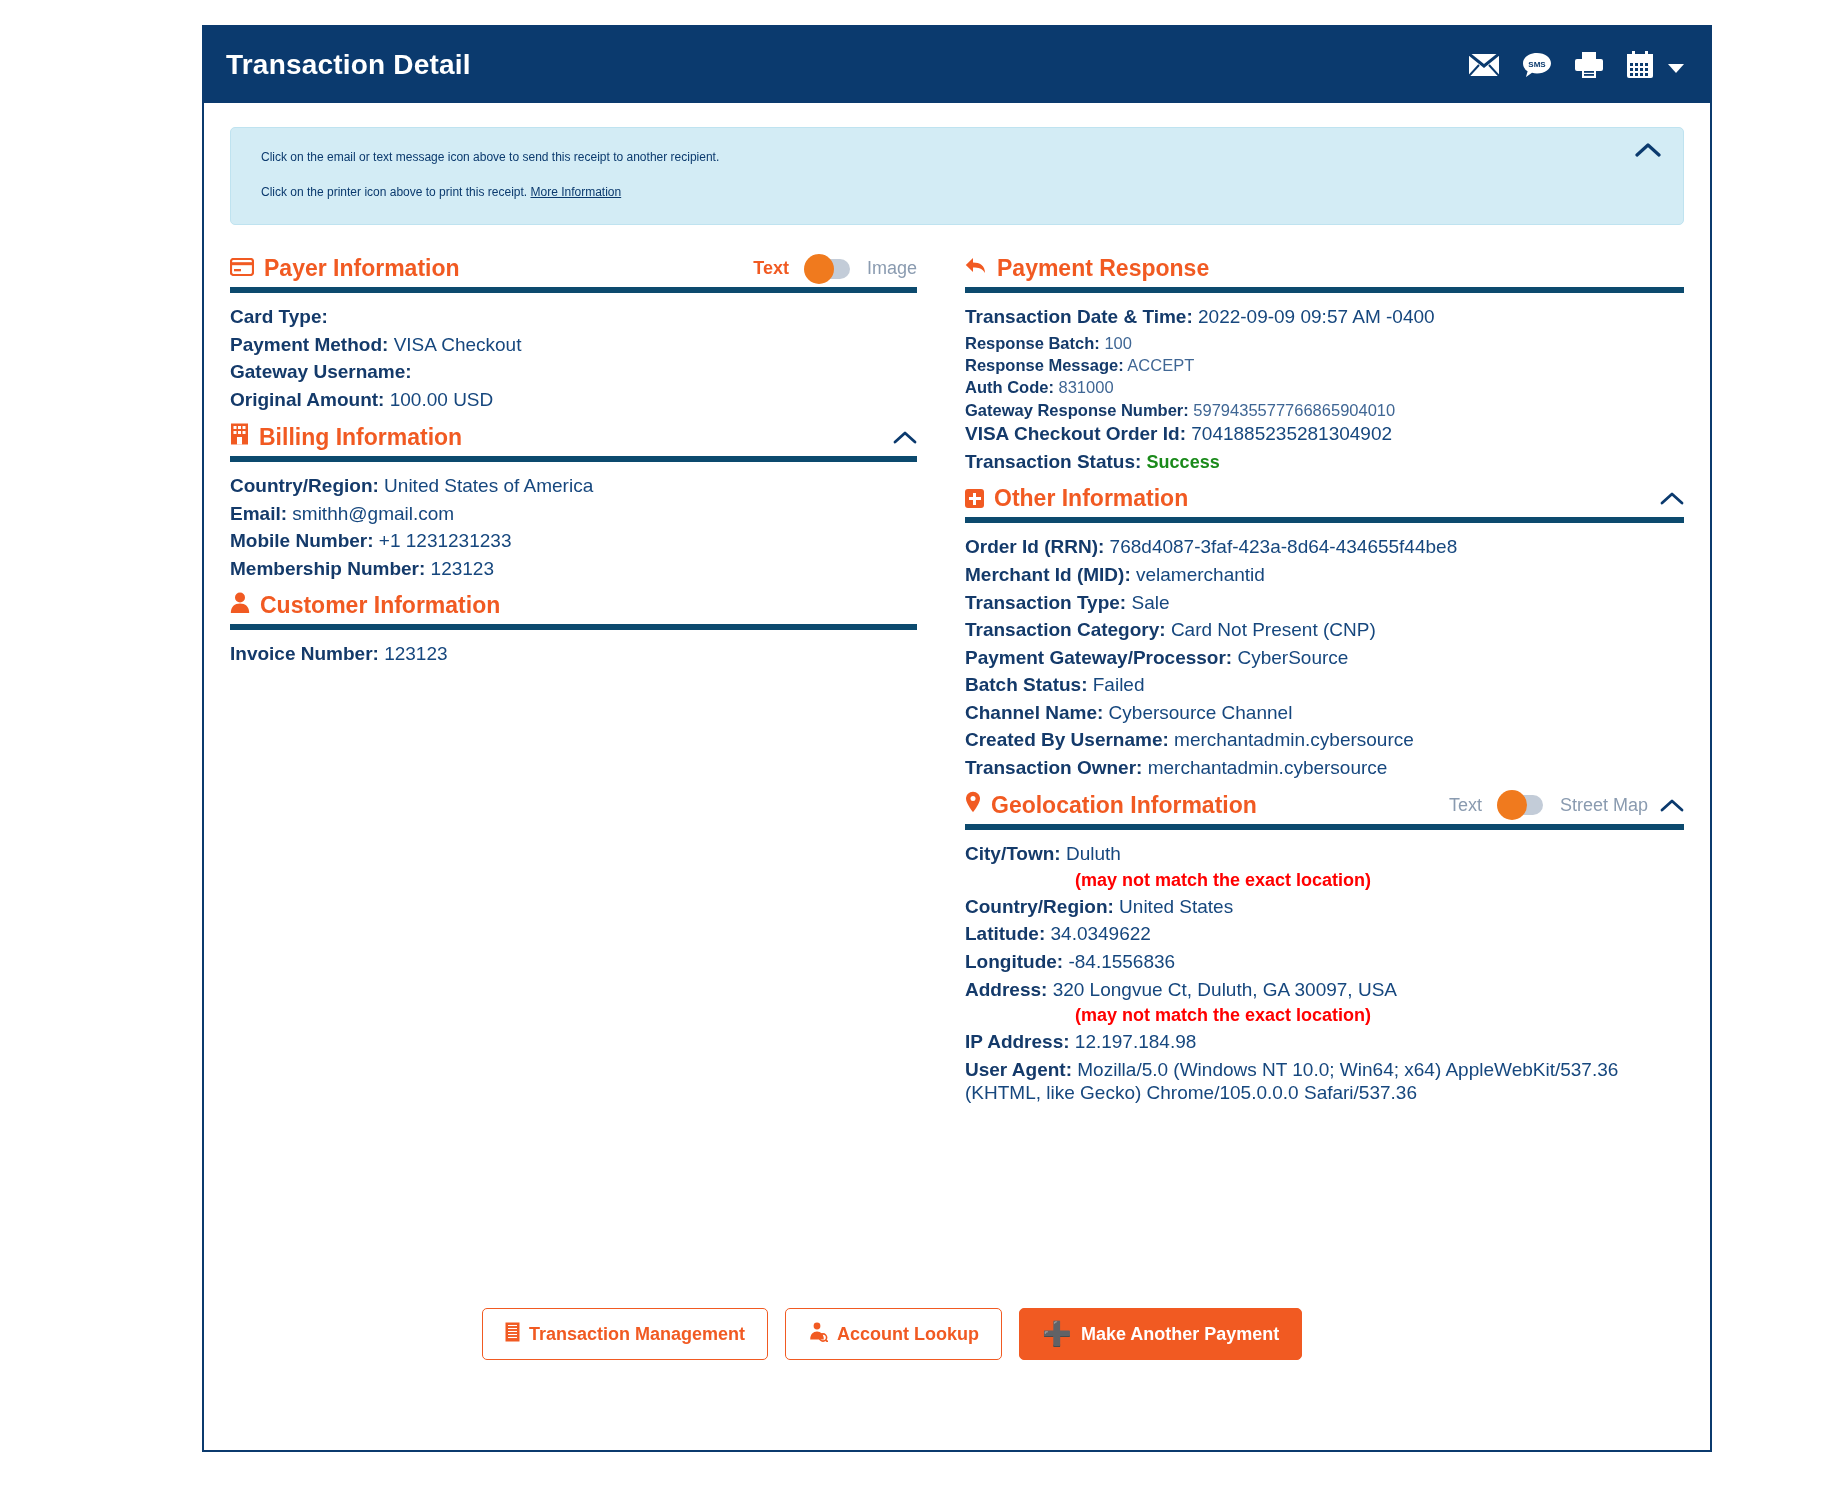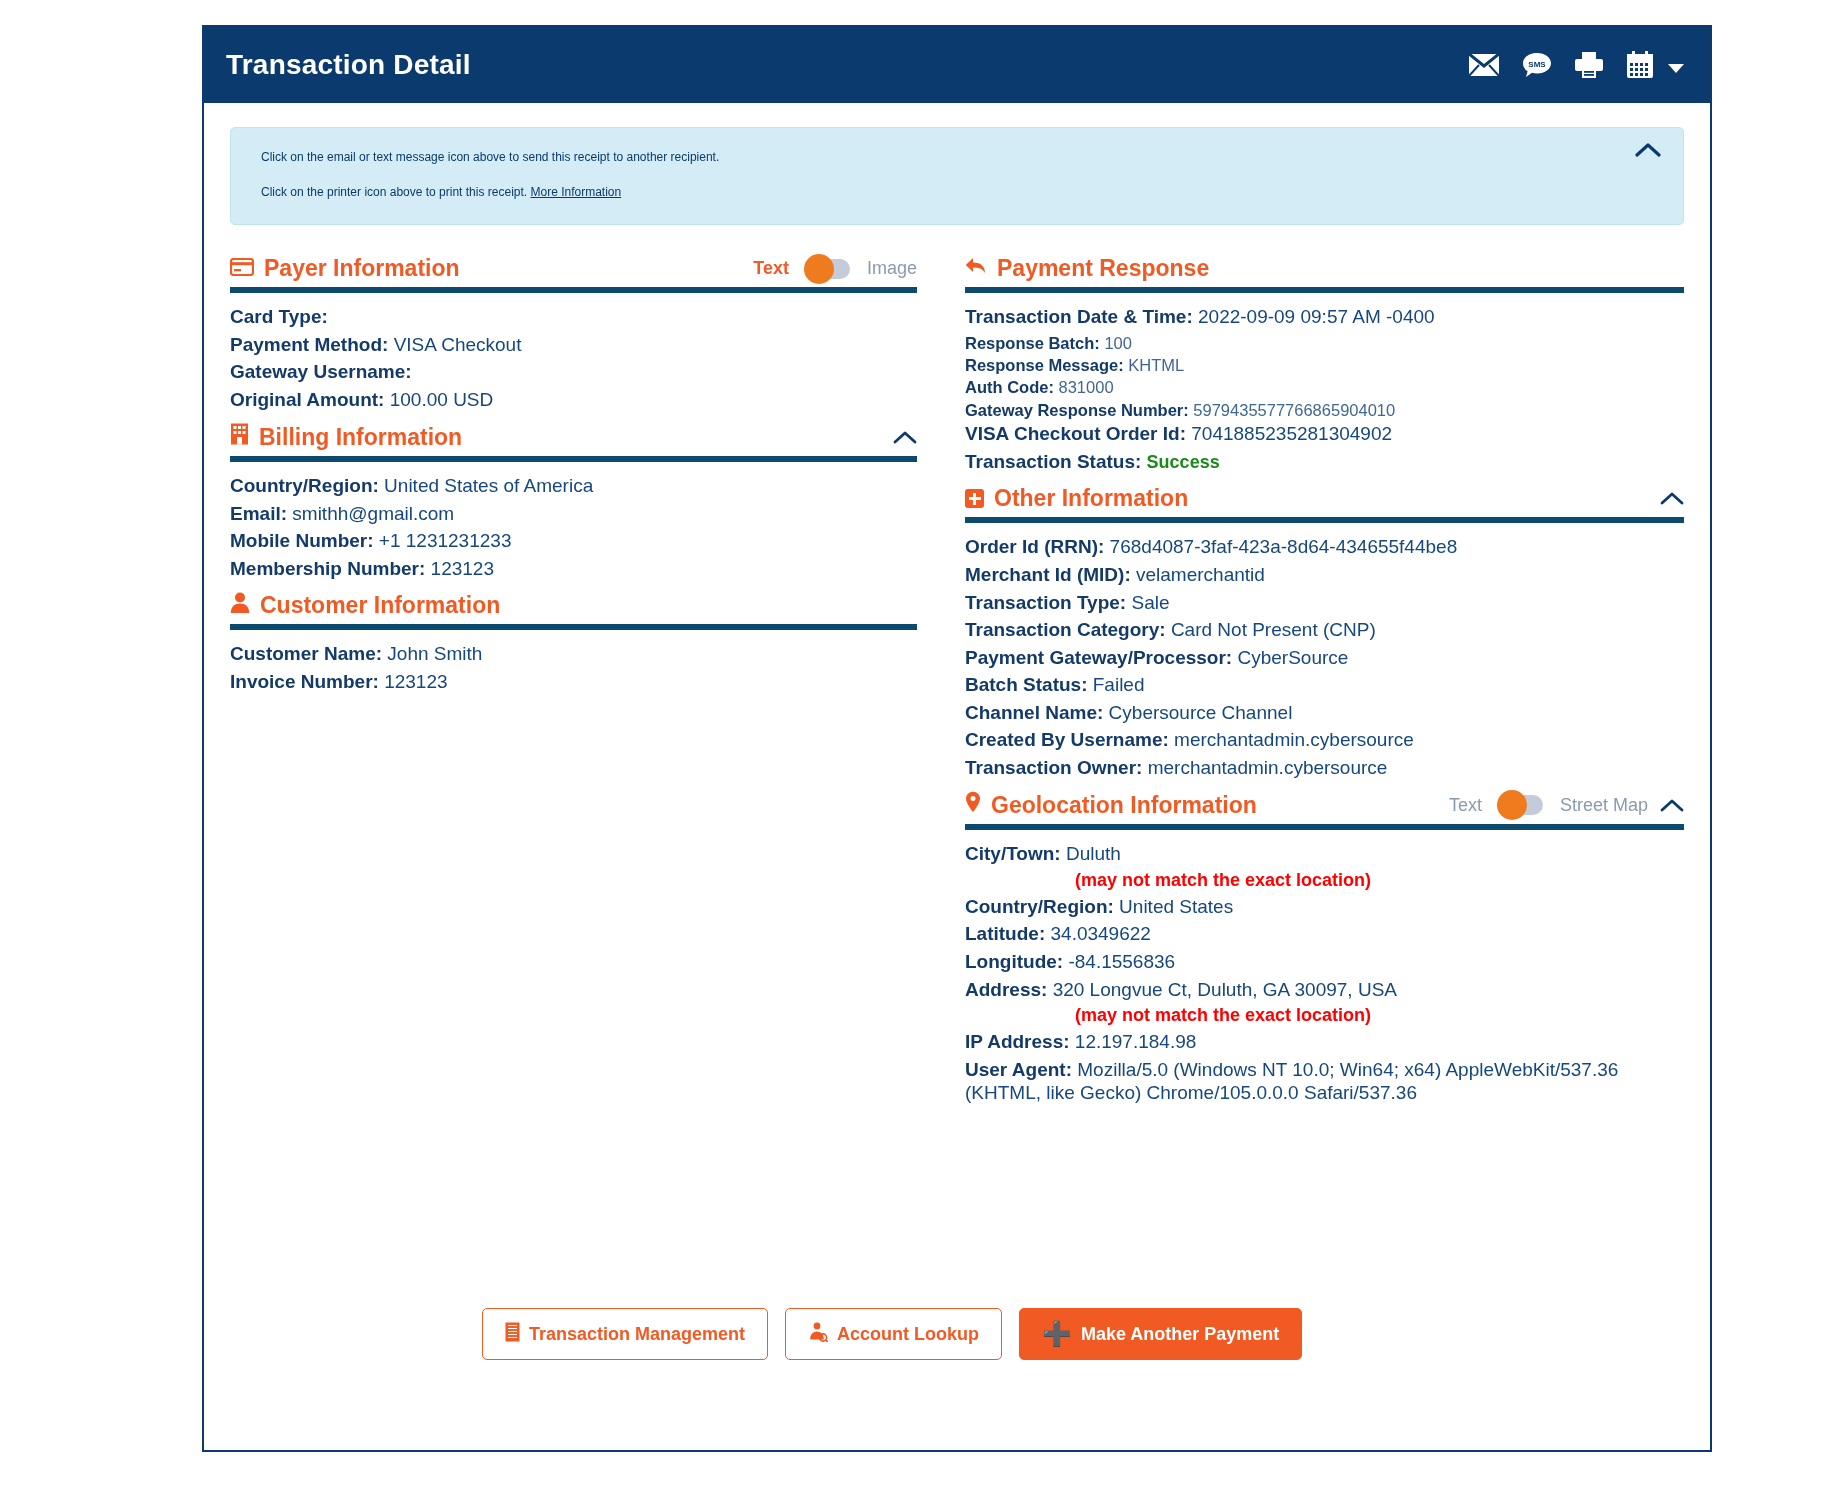--- a/index.html
+++ b/index.html
@@ -398,21 +398,20 @@
               <span>
                 <svg width="20" height="21" viewBox="0 0 20 21" aria-hidden="true">
                   <circle cx="10" cy="5.5" r="5" fill="#f15a22"></circle>
                   <path d="M0.8 21 C0.8 14.5 4.8 11.5 10 11.5 C15.2 11.5 19.2 14.5 19.2 21 Z" fill="#f15a22"></path>
                 </svg>
               </span>
               <span>Customer Information</span>
             </span>
           </div>
           <div class="sec-body">
-            <div class="row"><span class="k">Customer Name:</span> <span class="v">John Smith</span></div>
             <div class="row"><span class="k">Invoice Number:</span> <span class="v">123123</span></div>
           </div>
         </div>
 
       </div>
 
       <div class="col right">
 
         <div class="sec">
           <div class="sec-head">
@@ -421,21 +420,21 @@
                 <svg width="22" height="20" viewBox="0 0 22 20" aria-hidden="true">
                   <path d="M8 2 L8 6.5 C15 6.5 20 9.5 20 17 C17.5 12.5 13.5 11.5 8 11.5 L8 16 L0.8 9 Z" fill="#f15a22"></path>
                 </svg>
               </span>
               <span>Payment Response</span>
             </span>
           </div>
           <div class="sec-body">
             <div class="row"><span class="k">Transaction Date &amp; Time:</span> <span class="v">2022-09-09 09:57 AM -0400</span></div>
             <div class="row small"><span class="k">Response Batch:</span> <span class="v">100</span></div>
-            <div class="row small"><span class="k">Response Message:</span> <span class="v">KHTML</span></div>
+            <div class="row small"><span class="k">Response Message:</span> <span class="v">ACCEPT</span></div>
             <div class="row small"><span class="k">Auth Code:</span> <span class="v">831000</span></div>
             <div class="row small"><span class="k">Gateway Response Number:</span> <span class="v">5979435577766865904010</span></div>
             <div class="row"><span class="k">VISA Checkout Order Id:</span> <span class="v">7041885235281304902</span></div>
             <div class="row"><span class="k">Transaction Status:</span> <span class="v-success">Success</span></div>
           </div>
         </div>
 
         <div class="sec">
           <div class="sec-head">
             <span class="sec-title">

